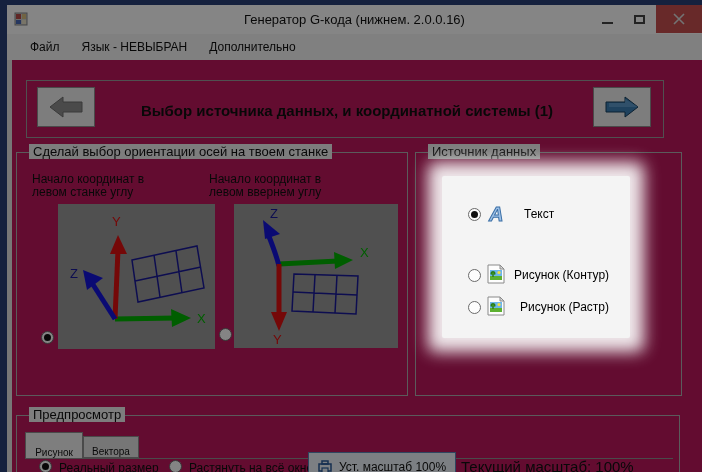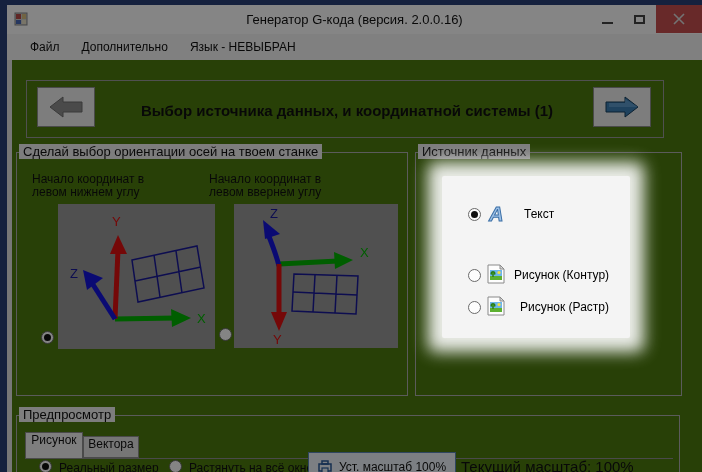--- a/index.html
+++ b/index.html
@@ -18,34 +18,34 @@
   .btn-min{left:585px;width:30px;}
   .btn-max{left:615px;width:34px;}
   .btn-close{left:649px;width:46px;background:#c75050;}
   .glyph-min{width:11px;height:2px;background:#444;margin-top:8px;}
   .glyph-max{width:11px;height:9px;border:2px solid #444;background:transparent;}
 
   .menubar{position:absolute;left:7px;top:34px;width:695px;height:26px;background:#f5f5f5;
            display:flex;align-items:center;padding-left:12px;font-size:12px;color:#111;}
   .menu-item{padding:4px 11px;white-space:nowrap;display:flex;align-items:center;gap:5px;}
 
-  .content{position:absolute;left:12px;top:60px;width:690px;height:412px;background:#4d7c0f;}
+  .content{position:absolute;left:12px;top:60px;width:690px;height:412px;background:#be185d;}
 
   
   .nav-box{position:absolute;left:14px;top:20px;width:638px;height:58px;border:1px solid #9a9a9a;}
   .nav-btn{position:absolute;top:6px;width:58px;height:40px;background:#f0f0f0;border:1px solid #8f8f8f;
            display:flex;align-items:center;justify-content:center;}
   .nav-btn.prev{left:10px;}
   .nav-btn.next{left:566px;}
   .nav-title{position:absolute;left:80px;top:0;width:480px;height:58px;display:flex;align-items:center;
              justify-content:center;text-align:center;font-size:15px;font-weight:bold;color:#111;}
 
   
   .groupbox{position:absolute;border:1px solid #aeaeae;}
-  .groupbox .gb-label{position:absolute;left:2px;top:-9px;background:#efefef;padding:0 4px;font-size:13px;color:#111;white-space:nowrap;}
+  .groupbox .gb-label{position:absolute;left:12px;top:-9px;background:#efefef;padding:0 4px;font-size:13px;color:#111;white-space:nowrap;}
   .gb-axes{left:4px;top:92px;width:392px;height:244px;}
   .gb-source{left:403px;top:92px;width:267px;height:244px;}
   .gb-preview{left:4px;top:355px;width:664px;height:90px;}
 
   .caption{position:absolute;width:160px;text-align:left;font-size:12px;line-height:13px;color:#111;}
   .picbox{position:absolute;background:#9a9a9a;}
   .radio{width:13px;height:13px;border-radius:50%;background:#fdfdfd;border:1px solid #6a6a6a;display:inline-block;}
   .radio.checked::after{content:"";display:block;width:7px;height:7px;margin:2px;border-radius:50%;background:#111;}
   .abs-radio{position:absolute;}
 
@@ -53,21 +53,21 @@
   .dim{position:absolute;left:0;top:0;width:702px;height:472px;background:rgba(0,0,0,0.48);z-index:50;}
   .spotlight{position:absolute;left:442px;top:176px;width:188px;height:162px;background:#f4f4f4;z-index:60;
              box-shadow:0 0 16px 14px rgba(252,252,252,0.92);border-radius:2px;}
   .source-items{position:absolute;left:442px;top:176px;width:188px;height:162px;z-index:70;}
   .src-row{position:absolute;left:0;width:188px;height:24px;display:flex;align-items:center;}
   .src-row .radio{position:absolute;left:26px;}
   .src-row .src-icon{position:absolute;left:45px;top:1px;}
   .src-label{position:absolute;font-size:12px;color:#000;white-space:nowrap;}
 
   
-  .tab{position:absolute;border:1px solid #8f8f8f;font-size:12px;color:#111;display:flex;align-items:flex-start;
+  .tab{position:absolute;border:1px solid #8f8f8f;font-size:10px;color:#111;display:flex;align-items:flex-end;
        justify-content:center;}
   .tab.active{left:8px;top:16px;width:58px;height:26px;background:#f2f2f2;border-bottom:none;z-index:2;}
   .tab.inactive{left:66px;top:20px;width:56px;height:22px;background:#e2e2e2;z-index:1;}
   .tabline{position:absolute;left:8px;top:42px;width:648px;height:0;border-top:1px solid #8f8f8f;}
   .pv-radio-label{position:absolute;font-size:12px;color:#111;white-space:nowrap;}
   .scale-btn{position:absolute;left:291px;top:36px;width:148px;height:30px;background:#eef4fb;
              border:1px solid #5a86b8;display:flex;align-items:center;gap:6px;padding-left:8px;
              font-size:12px;color:#111;}
   .cur-scale{position:absolute;left:444px;top:42px;font-size:15px;color:#111;white-space:nowrap;}
 </style>
@@ -81,43 +81,43 @@
   <div class="frame-left-inner"></div>
 
   <div class="titlebar">
     <svg class="app-icon" viewBox="0 0 14 14">
       <rect x="1" y="1" width="12" height="12" fill="#cfcfcf" stroke="#888"></rect>
       <rect x="2" y="2" width="5" height="5" fill="#b94a48"></rect>
       <rect x="8" y="2" width="4" height="5" fill="#d8c080"></rect>
       <rect x="2" y="8" width="5" height="4" fill="#4a6ab9"></rect>
       <rect x="8" y="8" width="4" height="4" fill="#e8e0c8"></rect>
     </svg>
-    <div class="title-text">Генератор G-кода (версия. 2.0.0.16)</div>
+    <div class="title-text">Генератор G-кода (нижнем. 2.0.0.16)</div>
     <div class="winbtn btn-min">
         <div class="glyph-min"></div>
       </div>
     <div class="winbtn btn-max">
         <div class="glyph-max"></div>
       </div>
     <div class="winbtn btn-close">
       <svg width="12" height="12" viewBox="0 0 12 12">
         <path d="M1,1 L11,11 M11,1 L1,11" stroke="#ddd" stroke-width="1.6"></path>
       </svg>
     </div>
   </div>
 
   <div class="menubar">
     <div class="menu-item">
         <span>Файл</span>
       </div>
     <div class="menu-item">
+        <span>Язык - НЕВЫБРАН</span>
+      </div>
+    <div class="menu-item">
         <span>Дополнительно</span>
-      </div>
-    <div class="menu-item">
-        <span>Язык - НЕВЫБРАН</span>
       </div>
   </div>
 
   <div class="content">
 
     <div class="nav-box">
       <div class="nav-btn prev">
         <svg width="38" height="26" viewBox="0 0 38 26">
           <polygon points="3,13 16,3 16,8 35,8 35,18 16,18 16,23" fill="#8f8f8f" stroke="#6e6e6e"></polygon>
         </svg>
@@ -129,21 +129,21 @@
           <polygon points="35,13 22,5 22,9 6,9 6,13" fill="#6aa5d4" opacity="0.7"></polygon>
         </svg>
       </div>
     </div>
 
     <div class="groupbox gb-axes">
       <div class="gb-label">Сделай выбор ориентации осей на твоем станке</div>
 
       <div class="caption" style="left:15px;top:20px;">
         <span>Начало координат в</span><br>
-        <span>левом нижнем углу</span>
+        <span>левом станке углу</span>
       </div>
       <div class="caption" style="left:192px;top:20px;">
         <span>Начало координат в</span><br>
         <span>левом ввернем углу</span>
       </div>
 
       <span class="radio checked abs-radio" style="left:24px;top:178px;"></span>
       <span class="radio abs-radio" style="left:202px;top:175px;"></span>
 
       <div class="picbox" style="left:41px;top:51px;width:157px;height:145px;">

